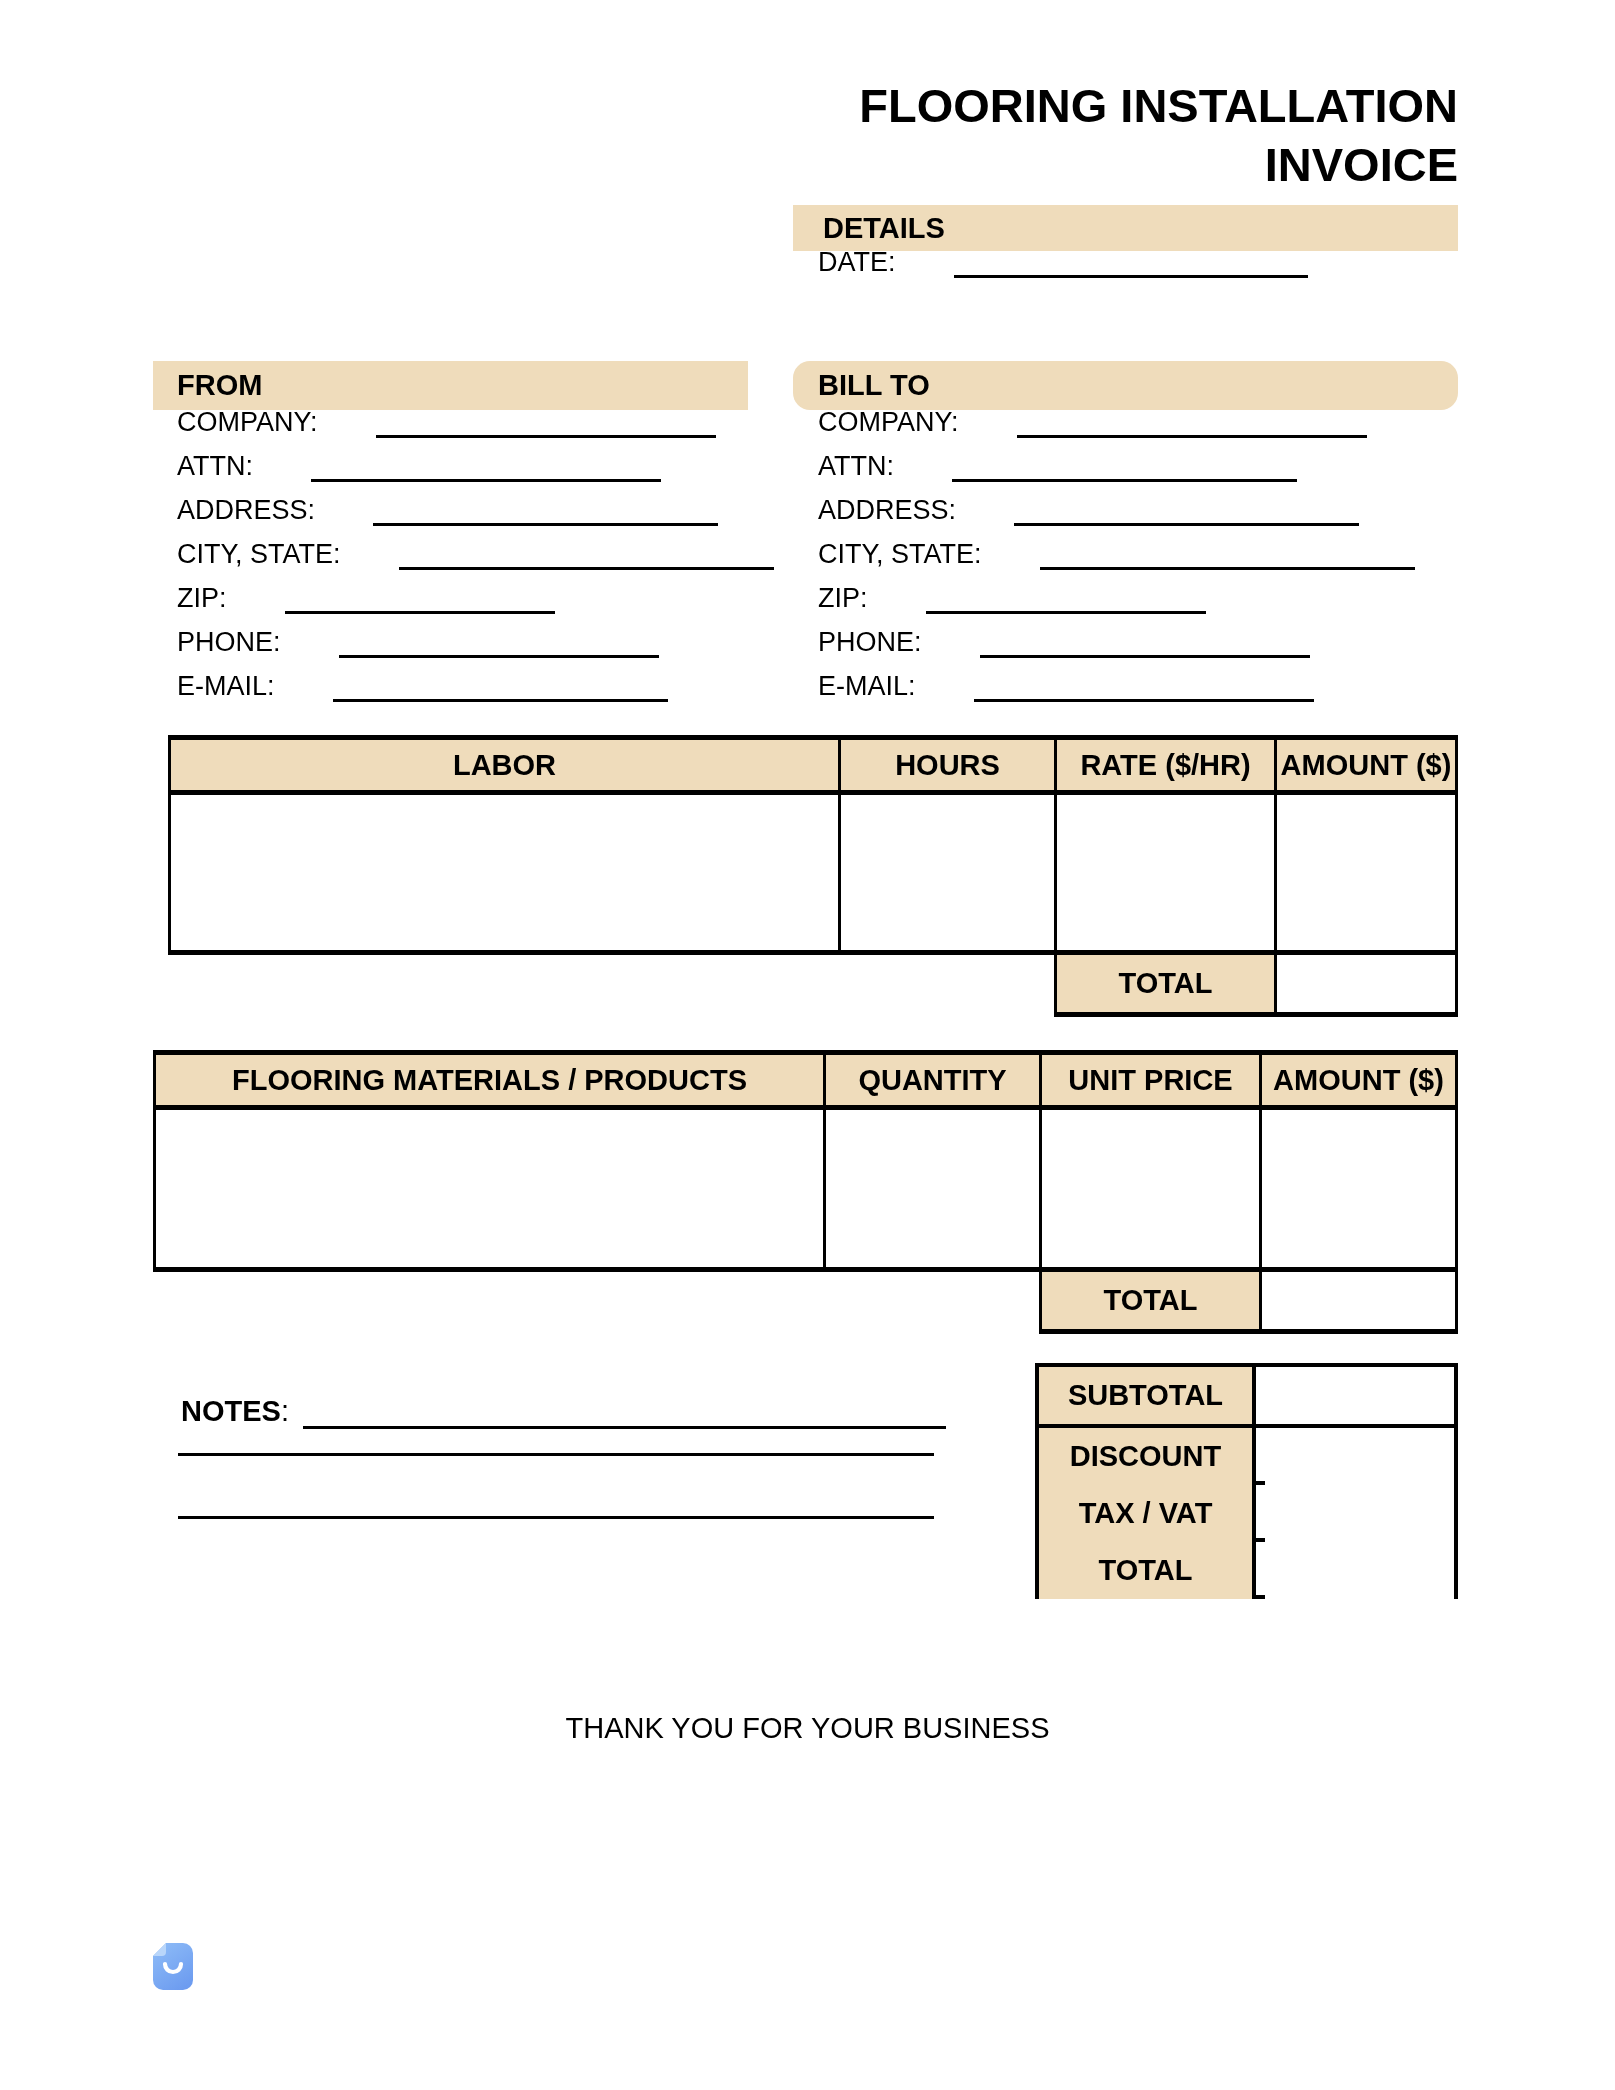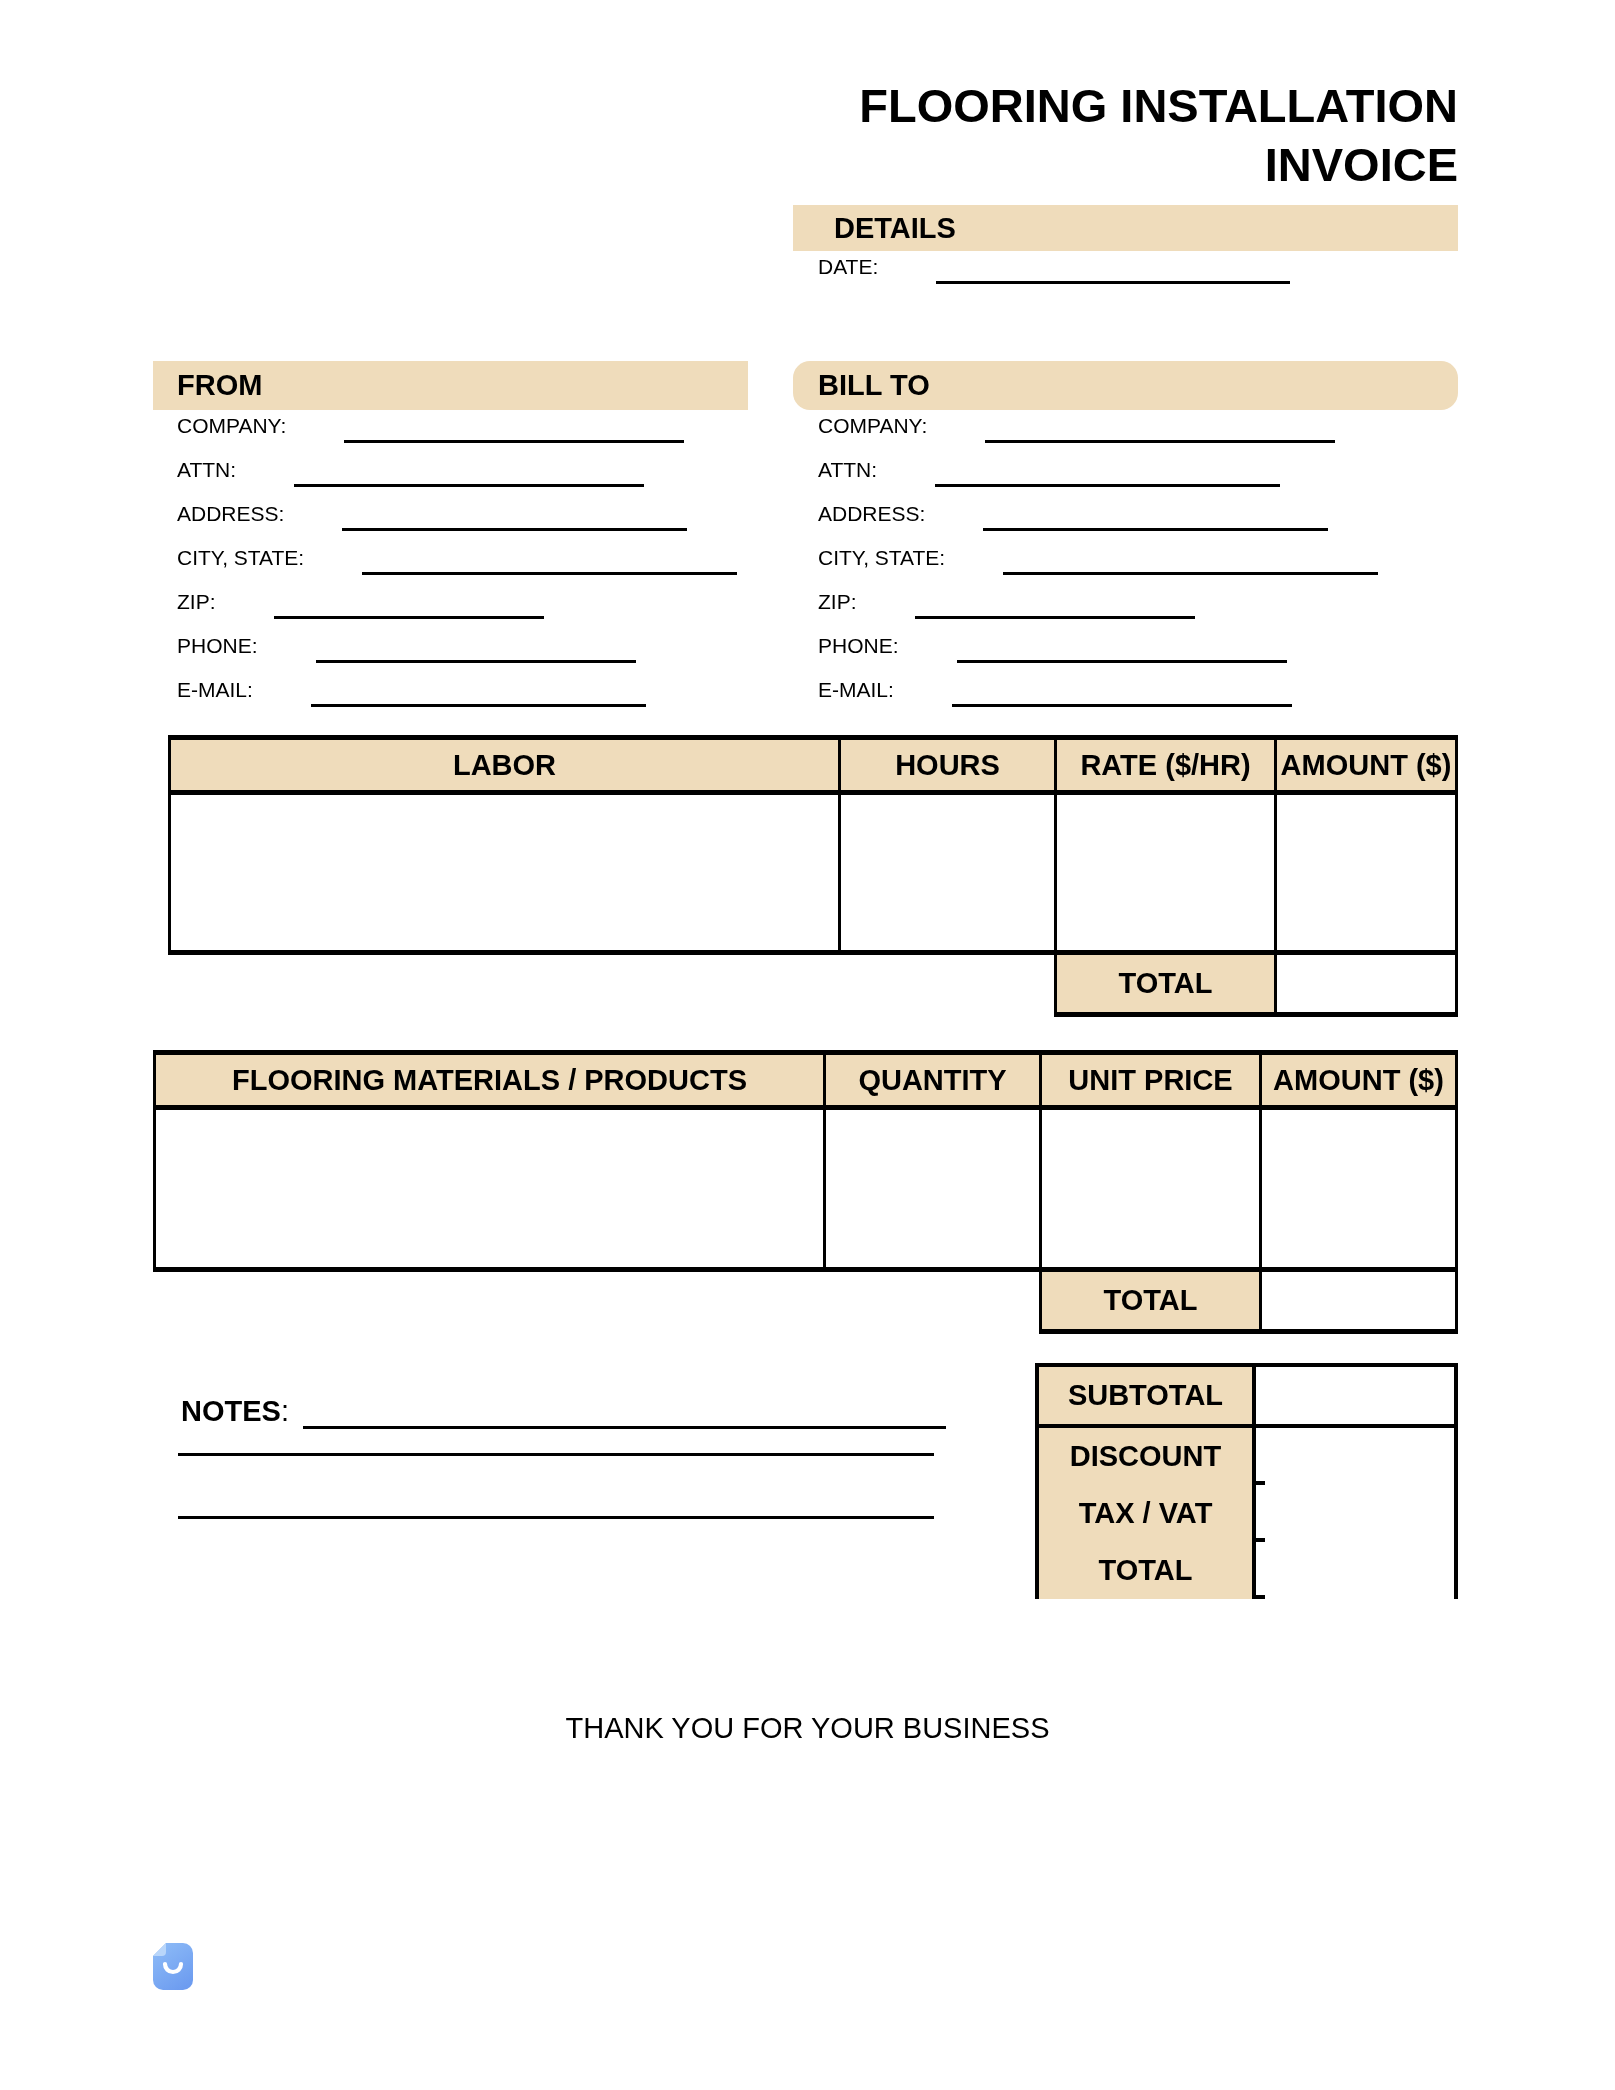--- a/index.html
+++ b/index.html
@@ -6,27 +6,27 @@
   html,body { background:#ffffff; }
   body { font-family:"Liberation Sans", sans-serif; color:#000; }
   .page { position:relative; width:1615px; height:2090px; background:#fff; overflow:hidden; }
 
   
   .title { position:absolute; top:76px; right:157px; text-align:right;
            font-size:47px; font-weight:bold; line-height:59px; }
 
   
   .bar { position:absolute; background:#efdcbb; font-weight:bold; font-size:29px; }
-  .details-bar { left:793px; top:205px; width:665px; height:46px; line-height:46px; padding-left:41px; }
+  .details-bar { left:793px; top:205px; width:665px; height:46px; line-height:46px; padding-left:30px; }
   .from-bar    { left:153px; top:361px; width:595px; height:49px; line-height:49px; padding-left:24px; }
   .billto-bar  { left:793px; top:361px; width:665px; height:49px; line-height:49px; padding-left:25px;border-radius:17px; }
 
   
   .fieldset { position:absolute; }
-  .frow { display:flex; align-items:center; height:44px; font-size:21px;gap:48px; }
+  .frow { display:flex; align-items:flex-start; height:44px; font-size:27px;gap:48px; }
   .frow.h45 { height:45px; }
   .frow .lbl { line-height:36px; white-space:pre; }
   .fill { display:inline-block; width:var(--w,300px); height:34px;
           border-bottom:3px solid #000; margin-left:10px; }
 
   
   .itable { position:absolute; left:153px; width:1305px; }
   .cols4 { display:grid; grid-template-columns:667px 216px 220px 1fr; }
   .thead { height:60px; background:#efdcbb; border:3px solid #000;
            border-top-width:5px; border-bottom-width:5px; }

